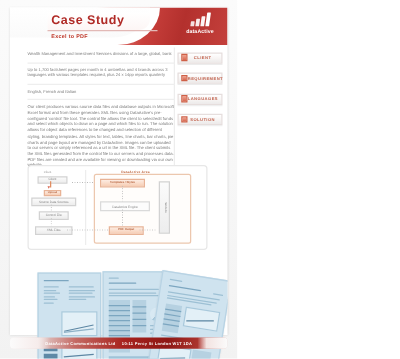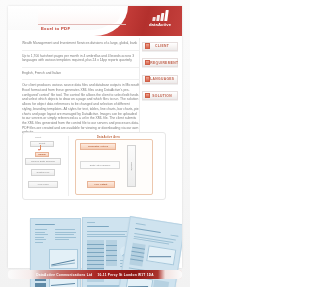--- a/index.html
+++ b/index.html
@@ -233,20 +233,21 @@
   <div class="frame"></div>
 
   <div class="paper">
 
     <div class="header">
       <div class="hdr-red"></div>
       <div class="hdr-swoosh"></div>
       <div class="hdr-swoosh2"></div>
       <div class="title-tab"></div>
       <div class="tab-underline"></div>
+      <div class="title">Case Study</div>
       <div class="subtitle">Excel to PDF</div>
 
       <div class="logo">
         <div class="logo-bars">
           <i></i>
             <i></i>
             <i></i>
             <i></i>
         </div>
         <div class="logo-text">dataActive</div>

